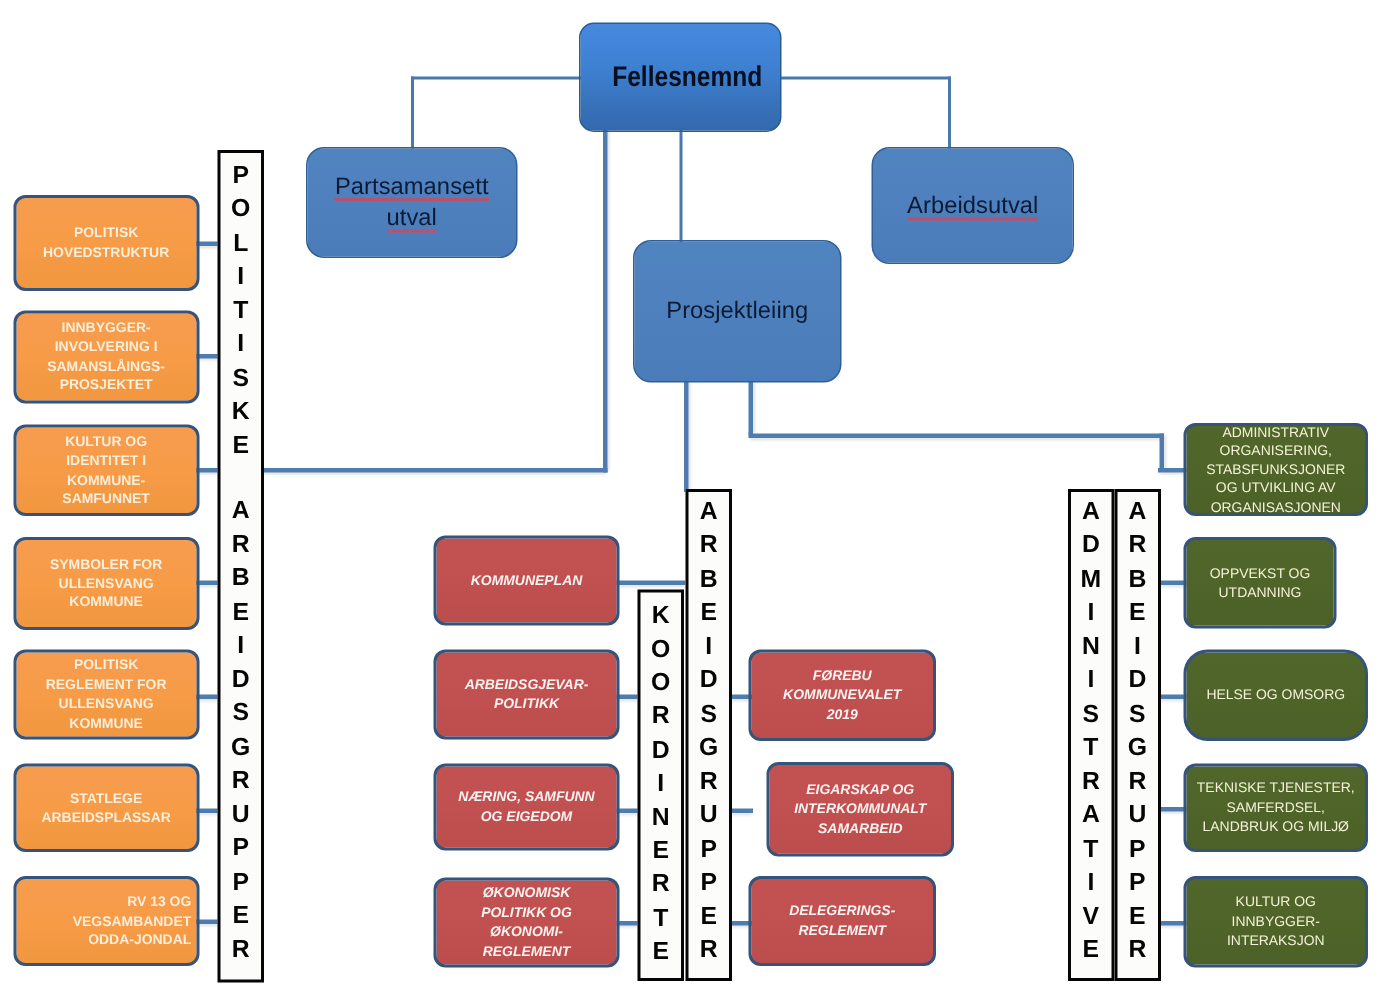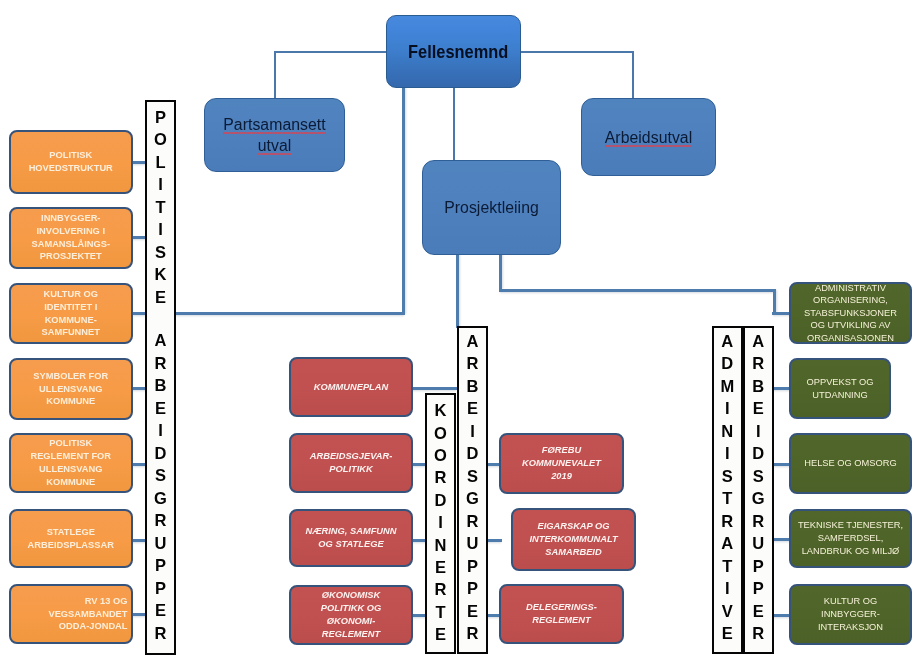--- a/index.html
+++ b/index.html
@@ -258,21 +258,21 @@
   <div id="koord-left-boxes">
       <div class="node n-red" style="left: 289px; top: 357px; width: 124px; height: 60px;">
         <span class="lbl">KOMMUNEPLAN</span>
       </div>
       <div class="node n-red" style="left: 289px; top: 433px; width: 124px; height: 60px;">
         <span class="lbl">ARBEIDSGJEVAR-
 POLITIKK</span>
       </div>
       <div class="node n-red" style="left: 289px; top: 509px; width: 124px; height: 58px;">
         <span class="lbl">NÆRING, SAMFUNN
-OG STATLEGE</span>
+OG EIGEDOM</span>
       </div>
       <div class="node n-red" style="left: 289px; top: 585px; width: 124px; height: 60px;">
         <span class="lbl">ØKONOMISK
 POLITIKK OG
 ØKONOMI-
 REGLEMENT</span>
       </div>
     </div>
   <div id="koord-right-boxes">
       <div class="node n-red" style="left: 499px; top: 433px; width: 125px; height: 61px;">
@@ -296,21 +296,21 @@
         <span class="lbl" style="line-height: 12.6px;">ADMINISTRATIV
 ORGANISERING,
 STABSFUNKSJONER
 OG UTVIKLING AV
 ORGANISASJONEN</span>
       </div>
       <div class="node n-green" style="left: 789px; top: 358px; width: 102px; height: 61px; justify-content: flex-end;">
         <span class="lbl">OPPVEKST OG
 UTDANNING</span>
       </div>
-      <div class="node n-green" style="left: 789px; top: 433px; width: 123px; height: 61px;">
+      <div class="node n-green" style="left: 789px; top: 433px; width: 123px; height: 61px; border-radius: 16px;">
         <span class="lbl">HELSE OG OMSORG</span>
       </div>
       <div class="node n-green" style="left: 789px; top: 509px; width: 123px; height: 59px;">
         <span class="lbl">TEKNISKE TJENESTER,
 SAMFERDSEL,
 LANDBRUK OG MILJØ</span>
       </div>
       <div class="node n-green" style="left: 789px; top: 584px; width: 123px; height: 61px;">
         <span class="lbl">KULTUR OG
 INNBYGGER-

